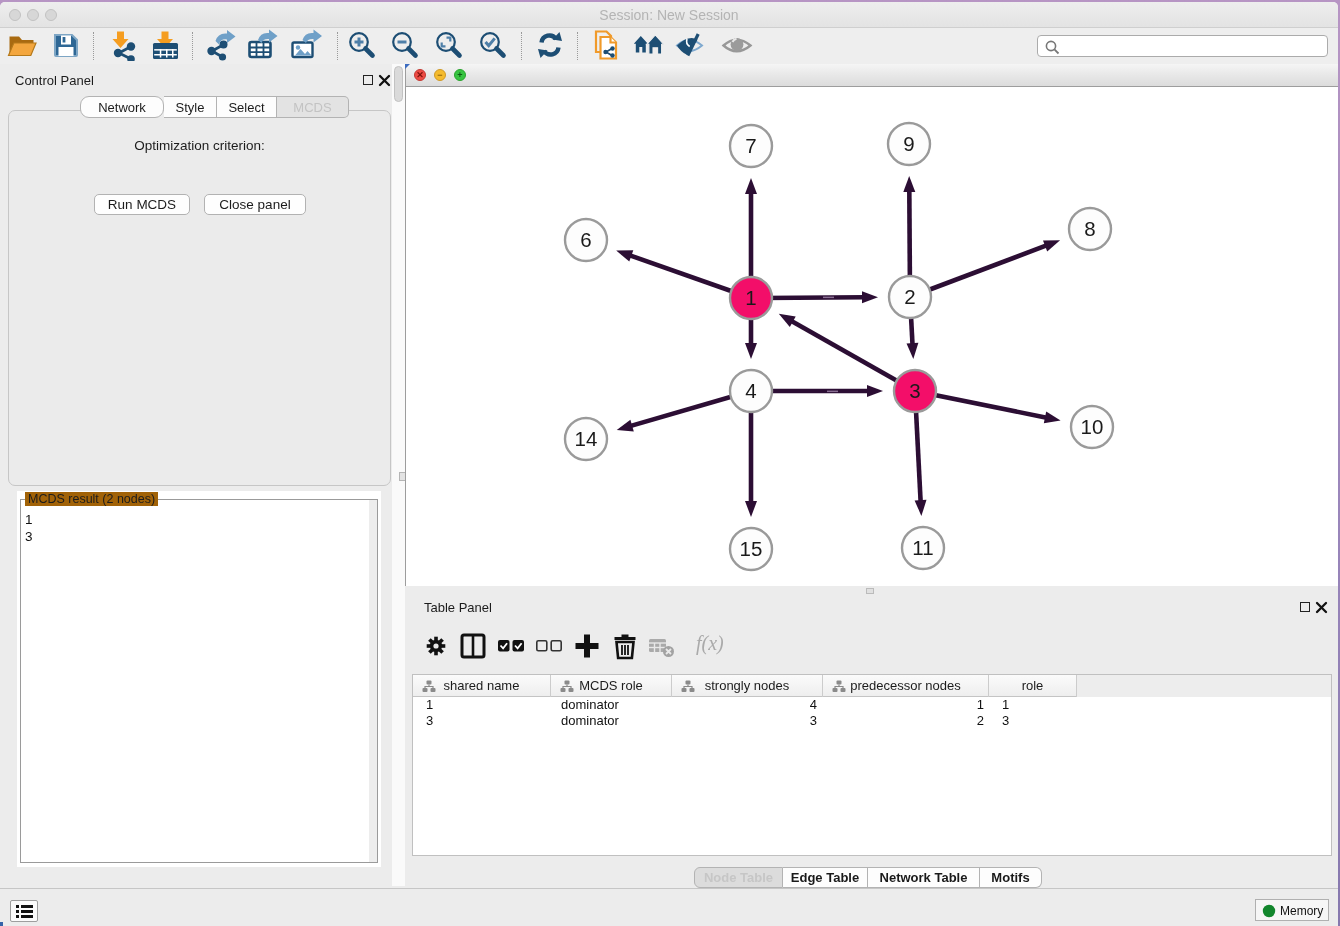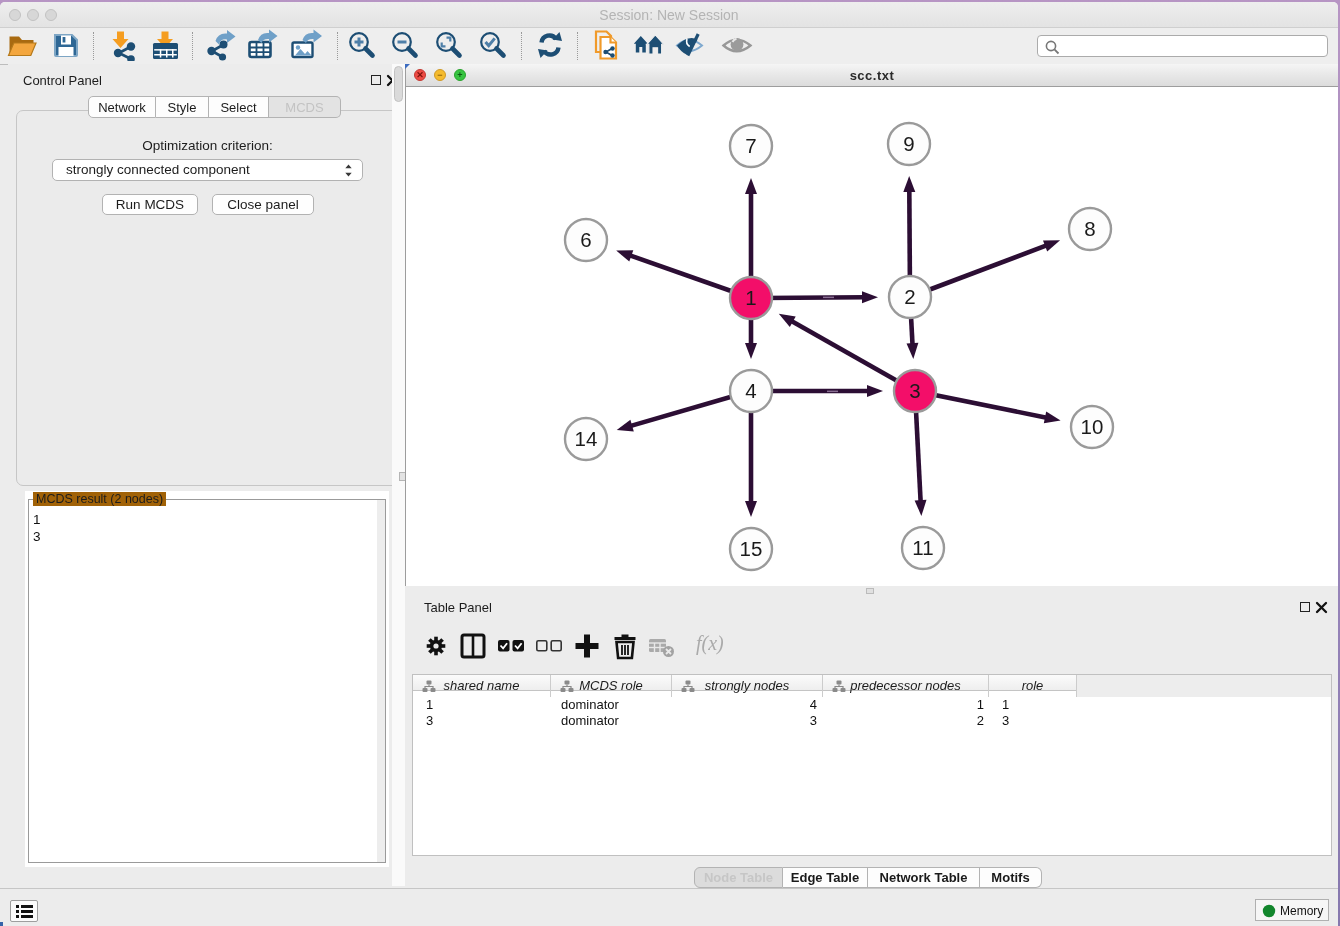--- a/index.html
+++ b/index.html
@@ -4,21 +4,21 @@
 html,body { width:1340px; height:926px; overflow:hidden; }
 body { font-family:"Liberation Sans", sans-serif; background:linear-gradient(180deg,#b795c4 0%,#9a86bb 55%,#8678ae 100%); position:relative; }
 #app { position:absolute; left:0; top:2px; width:1338px; height:924px; background:#ececec; border-radius:5px 5px 0 0; overflow:hidden; }
 #titlebar { position:absolute; left:0; top:0; width:1338px; height:26px; background:linear-gradient(180deg,#eeeeee,#e3e3e3); border-bottom:1px solid #cfcfcf; }
 .tl { position:absolute; top:7px; width:12px; height:12px; border-radius:50%; background:#d7d7d7; border:1px solid #c2c2c2; }
 #titletext { position:absolute; top:5px; left:0; width:100%; text-align:center; font-size:14px; color:#b4b4b4; }
 #toolbar { position:absolute; left:0; top:26px; width:1338px; height:37px; background:#eeeeee; border-bottom:1px solid #bdbdbd; }
 .sep { position:absolute; top:4px; height:28px; width:0; border-left:1px dotted #9a9a9a; }
 .ticon { position:absolute; top:1px; }
 #searchbox { position:absolute; left:1037px; top:7px; width:291px; height:22px; background:#fff; border:1px solid #ababab; border-radius:4px; }
-#cpanel { position:absolute; left:8px; top:62px; width:392px; height:822px; background:#ececec; font-size:13px; color:#1c1c1c; }
+#cpanel { position:absolute; left:0; top:62px; width:392px; height:822px; background:#ececec; font-size:13px; color:#1c1c1c; }
 .phdr { position:absolute; left:15px; top:9px; font-size:13px; color:#1c1c1c; }
 .tabrow { position:absolute; top:32px; left:80px; height:22px; display:flex; font-size:13px; }
 .tab { border:1px solid #b3b3b3; border-left:none; background:#fdfdfd; color:#1c1c1c; display:flex; align-items:center; justify-content:center; }
 .tab.first { border-left:1px solid #b3b3b3; border-radius:5px 0 0 5px; }
 .tab.sel { background:#e3e3e3; color:#c3c3c3; border-radius:0 5px 5px 0; }
 #innerpanel { position:absolute; left:8px; top:46px; width:383px; height:376px; background:#ebebeb; border:1px solid #c6c6c6; border-radius:7px; }
 #optlabel { position:absolute; left:8px; top:74px; width:383px; text-align:center; font-size:13.5px; }
 #selbox { position:absolute; left:44px; top:95px; width:311px; height:22px; background:#fff; border:1px solid #b2b2b2; border-radius:5px; font-size:13.5px; line-height:20px; padding-left:13px; }
 .btn { position:absolute; height:21px; background:#fefefe; border:1px solid #b2b2b2; border-radius:5px; font-size:13.5px; text-align:center; line-height:19px; }
 #fieldwrap { position:absolute; left:17px; top:427px; width:364px; height:376px; background:#fff; }
@@ -31,21 +31,21 @@
 #netwin { position:absolute; left:405px; top:62px; width:933px; height:522px; }
 #nettitle { position:absolute; left:0; top:0; width:933px; height:23px; background:linear-gradient(180deg,#f5f5f5 0%,#e9e9e9 45%,#dcdcdc 100%); border-bottom:1px solid #9d9d9d; border-left:1px solid #9d9d9d; }
 .wbtn { position:absolute; top:5px; width:12px; height:12px; border-radius:50%; font-size:9px; font-weight:bold; text-align:center; line-height:11px; }
 #netname { position:absolute; top:4px; width:100%; text-align:center; font-size:13px; font-weight:bold; color:#2a2a2a; letter-spacing:0.5px; }
 #netcanvas { position:absolute; left:0; top:23px; width:933px; height:499px; background:#fff; border-left:1px solid #9d9d9d; }
 #hsplit { position:absolute; left:405px; top:584px; width:933px; height:11px; background:#ececec; }
 #hgrip { position:absolute; left:461px; top:2px; width:8px; height:6px; background:#e0e0e0; border:1px solid #bbb; }
 #tpanel { position:absolute; left:405px; top:595px; width:933px; height:291px; background:#ececec; }
 #ttoolbar { position:absolute; left:7px; top:29px; width:919px; height:42px; }
 #tscroll { position:absolute; left:7px; top:77px; width:920px; height:182px; background:#fff; border:1px solid #c0c0c0; }
-#thead { position:absolute; left:0; top:0; width:918px; height:16px; background:linear-gradient(180deg,#fbfbfb,#eeeeee); border-bottom:1px solid #c4c4c4; font-size:13px; color:#1c1c1c;font-style:italic; }
+#thead { position:absolute; left:0; top:0; width:918px; height:22px; background:linear-gradient(180deg,#fbfbfb,#eeeeee); border-bottom:1px solid #c4c4c4; font-size:13px; color:#1c1c1c; }
 .th { position:absolute; top:0; height:22px; border-right:1px solid #cccccc; text-align:center; line-height:21px; }
 .trow { position:absolute; left:0; width:918px; height:16px; font-size:13px; color:#111; }
 .td { position:absolute; top:0; height:16px; line-height:16px; }
 #btabs { position:absolute; left:289px; top:270px; height:21px; display:flex; font-size:13px; font-weight:bold; }
 .btab { border:1px solid #b3b3b3; border-left:none; background:#fdfdfd; color:#1a1a1a; display:flex; align-items:center; justify-content:center; }
 #statusbar { position:absolute; left:0; top:886px; width:1338px; height:38px; background:#ececec; border-top:1px solid #c6c6c6; }
 #listbtn { position:absolute; left:10px; top:11px; width:28px; height:22px; background:#fbfbfb; border:1px solid #9e9e9e; border-radius:2px; }
 #membtn { position:absolute; left:1255px; top:10px; width:74px; height:22px; background:#f6f6f6; border:1px solid #b0b0b0; font-size:12px; color:#111; }
 svg text { font-family:"Liberation Sans", sans-serif; }
 </style></head>
@@ -197,29 +197,26 @@
       </div>
     </div>
   <div id="cpanel">
     <div class="phdr">Control Panel</div>
     <div style="position:absolute; left:363px; top:11px; width:10px; height:10px; border:1.6px solid #222;"></div>
       <svg style="position:absolute; left:378px; top:10px;" width="13" height="13" viewBox="0 0 13 13">
         <path d="M2 2 L11 11 M11 2 L2 11" stroke="#111" stroke-width="2.3" stroke-linecap="round"></path>
       </svg>
     <div id="innerpanel"></div>
     <div class="tabrow">
-      <div class="tab first" style="width:68px;">Network</div>
+      <div class="tab first" style="width:84px;border-radius:9px;">Network</div>
         <div class="tab" style="width:53px;">Style</div>
         <div class="tab" style="width:60px;">Select</div>
         <div class="tab sel" style="width:72px;">MCDS</div>
     </div>
     <div id="optlabel">Optimization criterion:</div>
-    <div id="selbox">strongly connected component<svg style="position:absolute; right:8px; top:3px;" width="11" height="15" viewBox="0 0 11 15">
-          <path d="M2.3 5.2 L5.5 1.6 L8.7 5.2 Z M2.3 9.8 L5.5 13.4 L8.7 9.8 Z" fill="#3a3a3a"></path>
-        </svg></div>
     <div class="btn" style="left:94px; top:130px; width:96px;">Run MCDS</div>
     <div class="btn" style="left:204px; top:130px; width:102px;text-align:center;">Close panel</div>
     <div id="fieldwrap">
       <div id="fieldset">
         <div id="legend">MCDS result (2 nodes)</div>
         <div id="mcdsvals">1<br>3</div>
         <div style="position:absolute; right:0px; top:0px; width:8px; height:362px; background:#ededed;"></div>
       </div>
     </div>
   </div>
@@ -228,21 +225,20 @@
     </div>
   <div id="vgrip"></div>
   <div id="netwin">
     <svg style="position:absolute; left:0; top:0; z-index:5;" width="5" height="5" viewBox="0 0 5 5">
         <path d="M0 0 H5 L0 5 Z" fill="#3c6cc0"></path>
       </svg>
       <div id="nettitle">
       <div class="wbtn" style="left:8px; background:#ee4b44; border:1px solid #c33a34; color:#7c120d;">✕</div>
       <div class="wbtn" style="left:28px; background:#f5bb2e; border:1px solid #cf9a28; color:#90660a;">−</div>
       <div class="wbtn" style="left:48px; background:#37c441; border:1px solid #2aa32e; color:#0c5c12;">+</div>
-      <div id="netname">scc.txt</div>
     </div>
     <div id="netcanvas"><svg width="933" height="499" viewBox="0 0 933 499">
           <g stroke="#2c0e34" stroke-width="4.6">
             <line x1="345" y1="211" x2="345.0" y2="104.0"></line>
             <line x1="345" y1="211" x2="222.5" y2="167.9"></line>
             <line x1="345" y1="211" x2="459.0" y2="210.3"></line>
             <line x1="345" y1="211" x2="345.0" y2="259.0"></line>
             <line x1="504" y1="210" x2="503.3" y2="102.0"></line>
             <line x1="504" y1="210" x2="641.9" y2="157.9"></line>
             <line x1="504" y1="210" x2="506.6" y2="259.1"></line>

